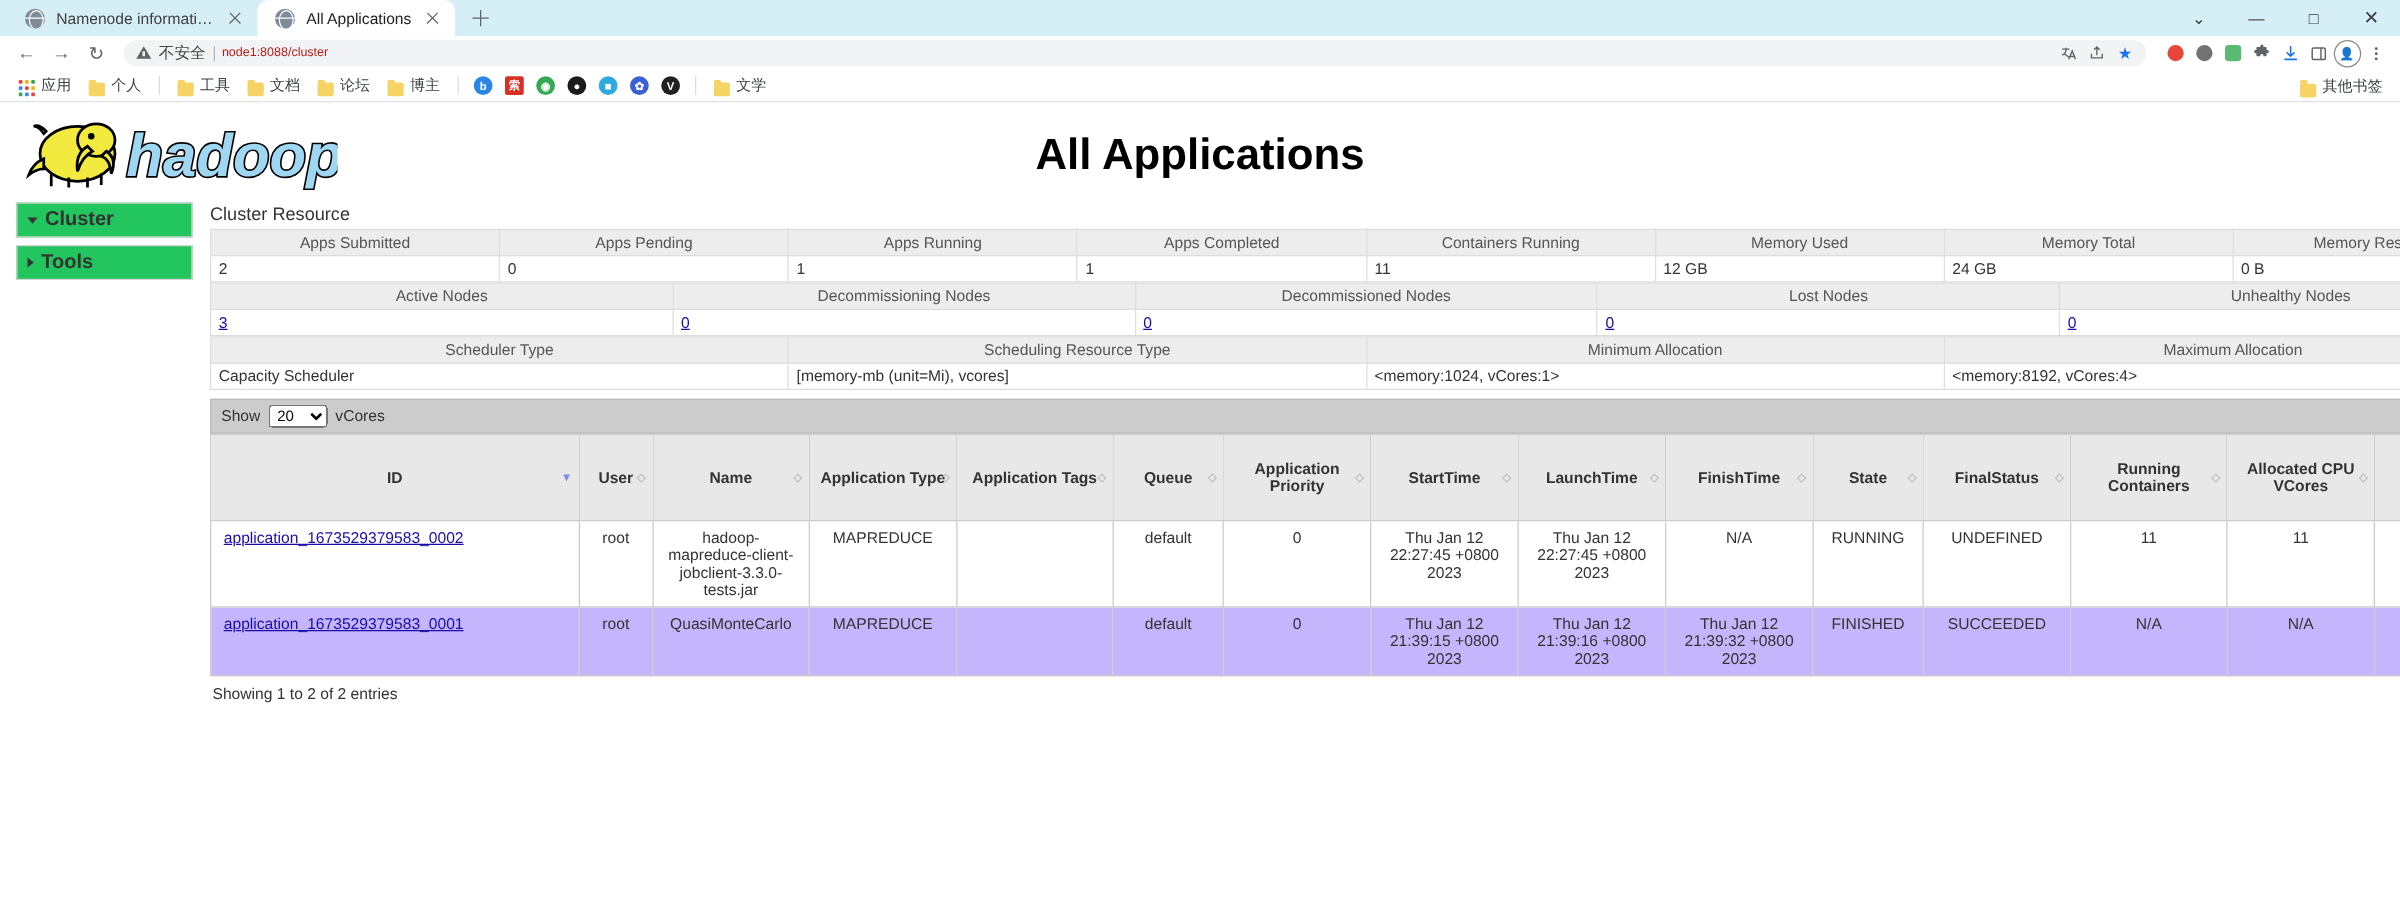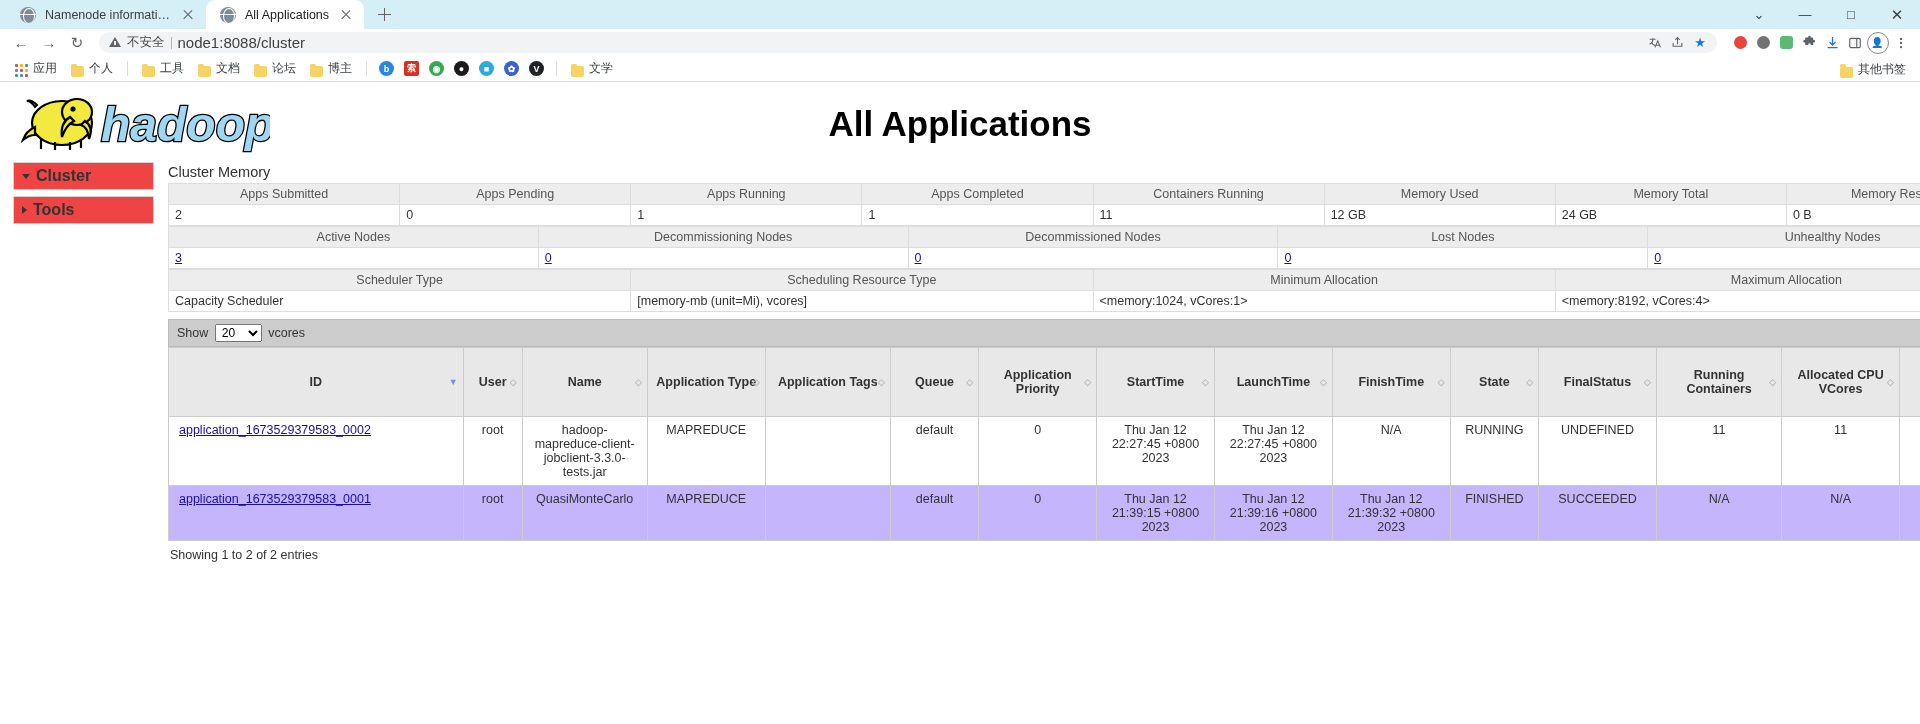--- a/index.html
+++ b/index.html
@@ -131,21 +131,21 @@
     border-left: 6px solid transparent;
     border-right: 6px solid transparent;
     border-bottom: 10px solid #5f6368;
   }
   .omnibox .warnicon::after {
     content:""; position:absolute; left:5.2px; top:4px;
     width:1.4px; height:4px; background:#f1f3f4;
   }
   .omnibox .insecure { color:#444746; font-size:12.5px; white-space:nowrap; }
   .omnibox .vsep { width:1px; height:12px; background:#b5b8bb; }
-  .omnibox .urltext { color:#404040; white-space:nowrap; font-size:15px;}
+  .omnibox .urltext { color:#b91c1c; white-space:nowrap; font-size:10px;}
   .omnibox-right { margin-left:auto; display:flex; align-items:center; gap:9px;}
   .oi { width:14px; height:14px; display:flex; align-items:center; justify-content:center; color:#5f6368; font-size:12px; cursor:pointer;}
   .oi.star { color:#1a73e8; font-size:13px; }
 
   .toolbar-right { display:flex; align-items:center; gap:1px; padding-left:3px; }
   .ext {
     width:22px; height:22px; flex:0 0 22px;
     display:flex; align-items:center; justify-content:center;
     cursor:pointer; font-size:12px;
   }
@@ -216,21 +216,21 @@
     font-size:35px; font-weight:bold; color:#000;
   }
 
   
   .leftnav {
     position:absolute; left:13px; top:80px; width:141px;
     font-size:12.5px;
   }
   .nav-group-head {
     border:1px solid #d4d4d4;
-    background:#ef4444;
+    background:#22c55e;
     padding:4px 8px;
     font-size:16px; font-weight:bold; color:#333;
     display:flex; align-items:center; gap:6px;
     cursor:pointer;
   }
   .caret { width:0;height:0; border-left:4px solid transparent; border-right:4px solid transparent; border-top:5px solid #333; display:inline-block;}
   .caret.right { border-top:4px solid transparent; border-bottom:4px solid transparent; border-left:5px solid #333; border-right:0;}
   .nav-body {
     border:1px solid #d4d4d4; border-top:0;
     background:#fff;
@@ -524,21 +524,21 @@
         </div>
 
         <div class="nav-group-head" style="margin-top:6px">
           <span class="caret right"></span>
           <span>Tools</span>
         </div>
       </div>
 
       <div class="main">
 
-        <div class="sec-title">Cluster Memory</div>
+        <div class="sec-title">Cluster Resource</div>
         <table class="metrics">
           <thead>
               <tr id="cm-head">
                 <th>Apps Submitted</th>
                 <th>Apps Pending</th>
                 <th>Apps Running</th>
                 <th>Apps Completed</th>
                 <th>Containers Running</th>
                 <th>Memory Used</th>
                 <th>Memory Total</th>
@@ -596,21 +596,21 @@
                 <td>&lt;memory:1024, vCores:1&gt;</td>
                 <td>&lt;memory:8192, vCores:4&gt;</td>
               </tr>
             </tbody>
         </table>
 
         <div class="dt-wrap">
           <div class="dt-toolbar">
             <span>Show</span>
             <select id="page-size-select"><option value="20">20</option><option value="50">50</option><option value="100">100</option></select>
-            <span>vcores</span>
+            <span>vCores</span>
           </div>
 
           <table class="apps">
             <thead>
                 <tr id="apps-head">
                   <th class="sorted" style="width: 200px;">ID<span class="sortmark">▼</span></th>
                   <th style="width: 40px;">User<span class="sortmark">◇</span></th>
                   <th style="width: 85px;">Name<span class="sortmark">◇</span></th>
                   <th style="width: 80px;">Application Type<span class="sortmark">◇</span></th>
                   <th style="width: 85px;">Application Tags<span class="sortmark">◇</span></th>

